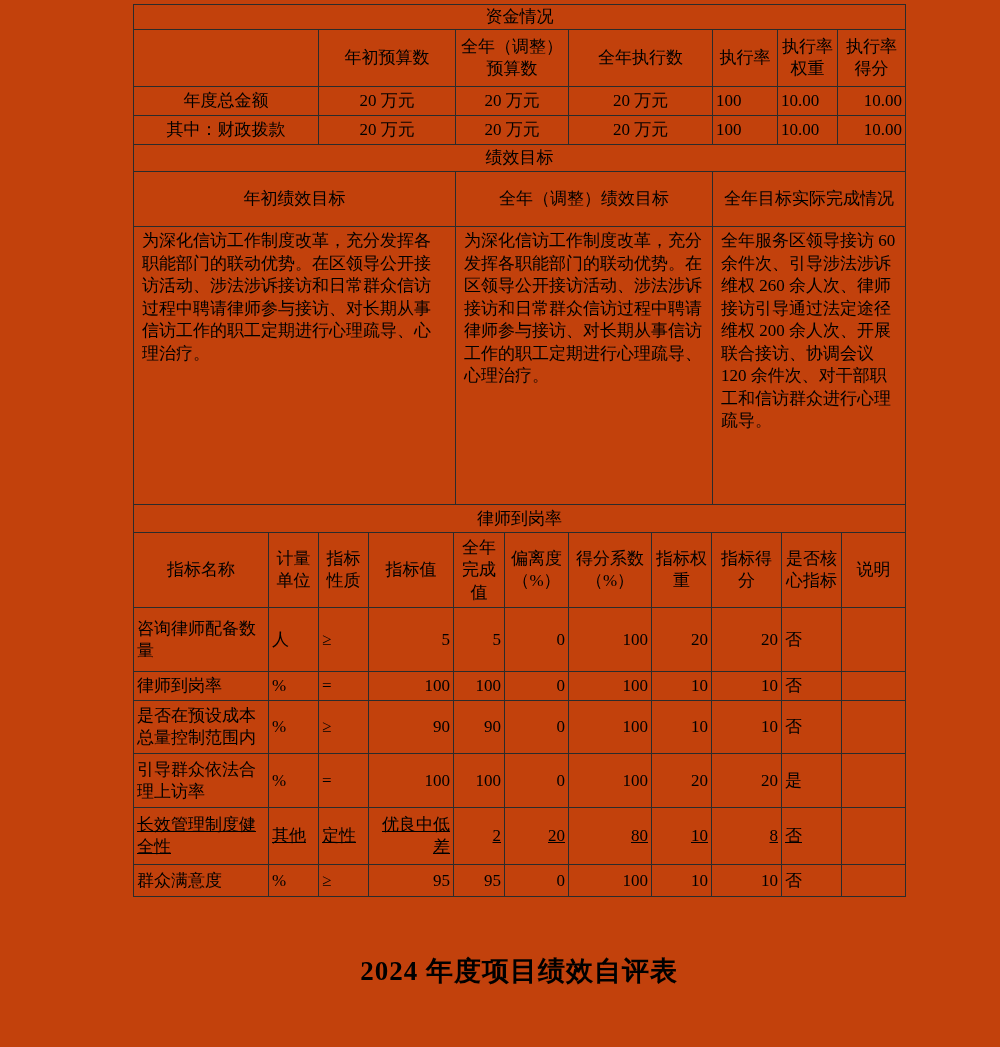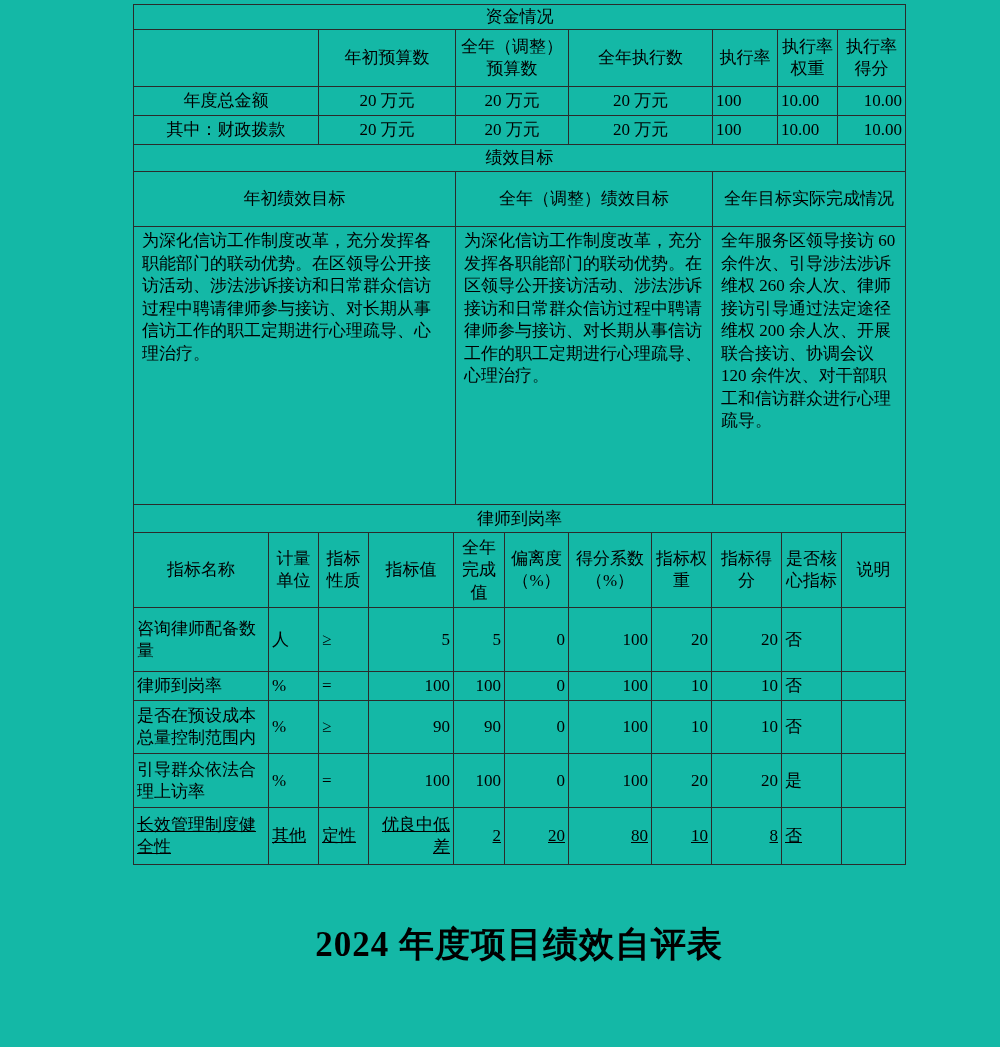--- a/index.html
+++ b/index.html
@@ -6,21 +6,21 @@
     margin: 0;
     padding: 0;
     background: #ffffff;
     color: #000000;
     font-family: "Liberation Serif", "DejaVu Serif", serif;
   }
   .page {
     position: relative;
     width: 1000px;
     height: 1047px;
-    background: #14b8a6;
+    background: #c2410c;
     overflow: hidden;
   }
   .sheet {
     position: absolute;
     left: 133px;
     top: 4px;
     width: 772px;
   }
   table {
     border-collapse: collapse;
@@ -54,21 +54,21 @@
   .h-i2 { height: 29px; }
   .h-i3 { height: 29px; }
   .h-i4 { height: 53px; }
   .h-i5 { height: 54px; }
   .h-i6 { height: 57px; text-decoration: underline; }
   .h-i7 { height: 32px; }
   .goal-cell { padding: 3px 8px; }
   .page-title {
     margin-top: 56px;
     text-align: center;
-    font-size: 35px;
+    font-size: 27px;
     font-weight: bold;
     letter-spacing: 1px;
   }
 </style>
 </head>
 <body>
 
 <div class="page">
   <div class="sheet">
 
@@ -235,18 +235,31 @@
         <td class="r">优良中低差</td>
         <td class="r">2</td>
         <td class="r">20</td>
         <td class="r">80</td>
         <td class="r">10</td>
         <td class="r">8</td>
         <td class="l">否</td>
         <td class="l"></td>
       </tr>
 
+      <tr class="h-i7">
+        <td class="l">群众满意度</td>
+        <td class="l">%</td>
+        <td class="l">≥</td>
+        <td class="r">95</td>
+        <td class="r">95</td>
+        <td class="r">0</td>
+        <td class="r">100</td>
+        <td class="r">10</td>
+        <td class="r">10</td>
+        <td class="l">否</td>
+        <td class="l"></td>
+      </tr>
     </tbody>
       </table>
 
     <div class="page-title">2024 年度项目绩效自评表</div>
   </div>
 </div>
 
 </body></html>

